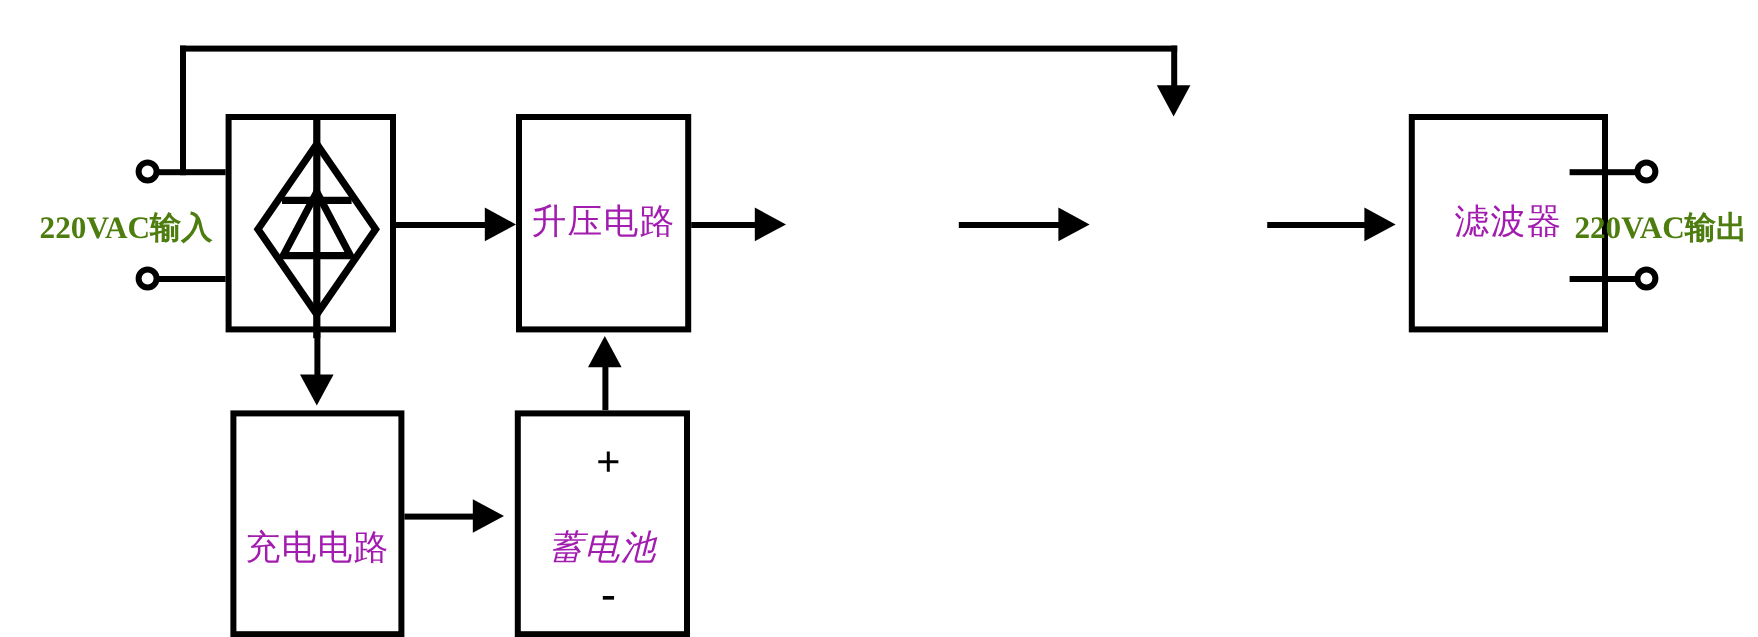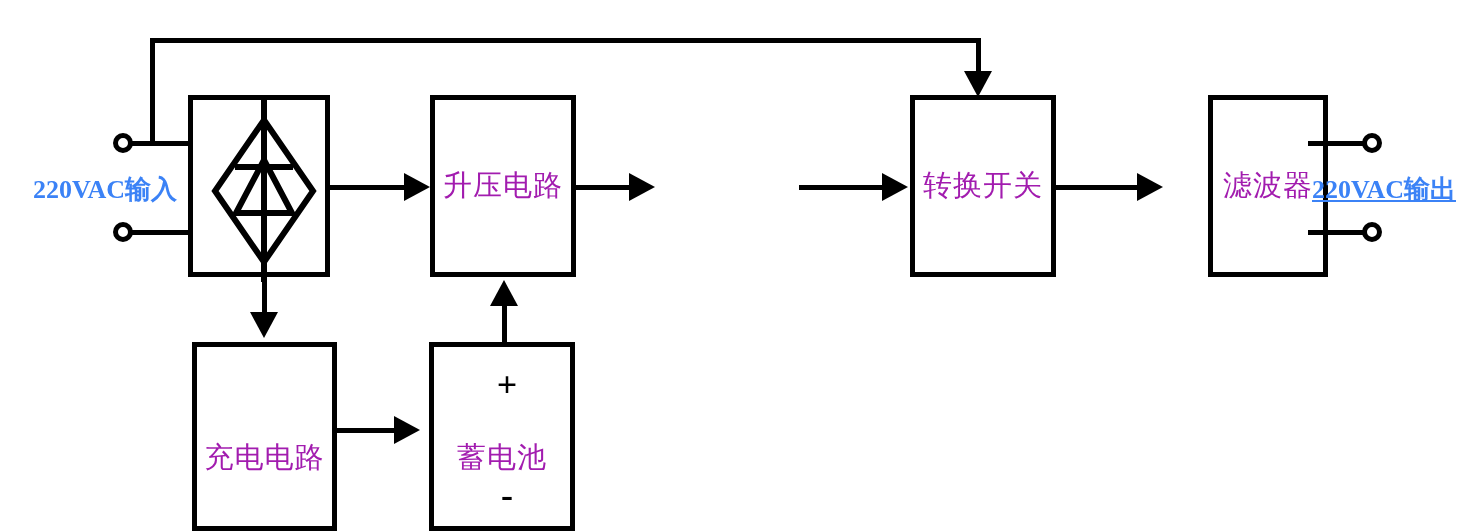--- a/index.html
+++ b/index.html
@@ -26,21 +26,21 @@
     line-height:1.1;
     white-space:nowrap;
   }
 
   
   .ltext{
     position:absolute;
     font-family:"Liberation Serif","DejaVu Serif",serif;
     font-weight:bold;
     font-size:26px;
-    color:#3b82f6;
+    color:#4d7c0f;
     white-space:nowrap;
   }
 
   
   .hwire{position:absolute;background:#000;height:5px;}
   .vwire{position:absolute;background:#000;width:5px;}
 
   
   .term{
     position:absolute;
@@ -121,28 +121,25 @@
     <span class="blabel">升压电路</span>
   </div>
 
   <div class="hwire" style="left:576px;top:185px;width:55px;"></div>
   <div class="ah-right" style="left:629px;top:173px;"></div>
 
 
   <div class="hwire" style="left:799px;top:185px;width:85px;"></div>
   <div class="ah-right" style="left:882px;top:173px;"></div>
 
-  <div class="block" style="left:910px;top:95px;width:146px;height:182px;">
-    <span class="blabel">转换开关</span>
-  </div>
 
   <div class="hwire" style="left:1056px;top:185px;width:83px;"></div>
   <div class="ah-right" style="left:1137px;top:173px;"></div>
 
-  <div class="block" style="left:1208px;top:95px;width:120px;height:182px;">
+  <div class="block" style="left:1174px;top:95px;width:166px;height:182px;">
     <span class="blabel">滤波器</span>
   </div>
 
   <div class="hwire" style="left:1308px;top:141px;width:62px;"></div>
   <div class="hwire" style="left:1308px;top:230px;width:62px;"></div>
   <div class="term" style="left:1362px;top:133px;"></div>
   <div class="term" style="left:1362px;top:222px;"></div>
 
   <div class="vwire" style="left:262px;top:277px;height:40px;"></div>
   <div class="ah-down" style="left:250px;top:312px;"></div>
@@ -151,23 +148,23 @@
   <div class="ah-up" style="left:490px;top:280px;"></div>
 
   <div class="block" style="left:192px;top:342px;width:145px;height:189px;text-align:right;">
     <span class="blabel" style="position:relative;top:21px;">充电电路</span>
   </div>
 
   <div class="hwire" style="left:337px;top:428px;width:59px;"></div>
   <div class="ah-right" style="left:394px;top:416px;"></div>
 
   <div class="block" style="left:429px;top:342px;width:146px;height:189px;">
-    <span class="blabel" style="position:relative;top:21px;">蓄电池</span>
+    <span class="blabel" style="position:relative;top:21px;font-style:italic;">蓄电池</span>
     <div class="poles" style="left:0;top:20px;width:146px;height:146px;">
       <span class="pole">+</span>
       <span class="pole">-</span>
     </div>
   </div>
 
   <div class="ltext" style="left:33px;top:172px;">220VAC输入</div>
-  <div class="ltext" style="left:1312px;top:172px;text-decoration:underline;">220VAC输出</div>
+  <div class="ltext" style="left:1312px;top:172px;">220VAC输出</div>
 
 </div>
 
 </body></html>

